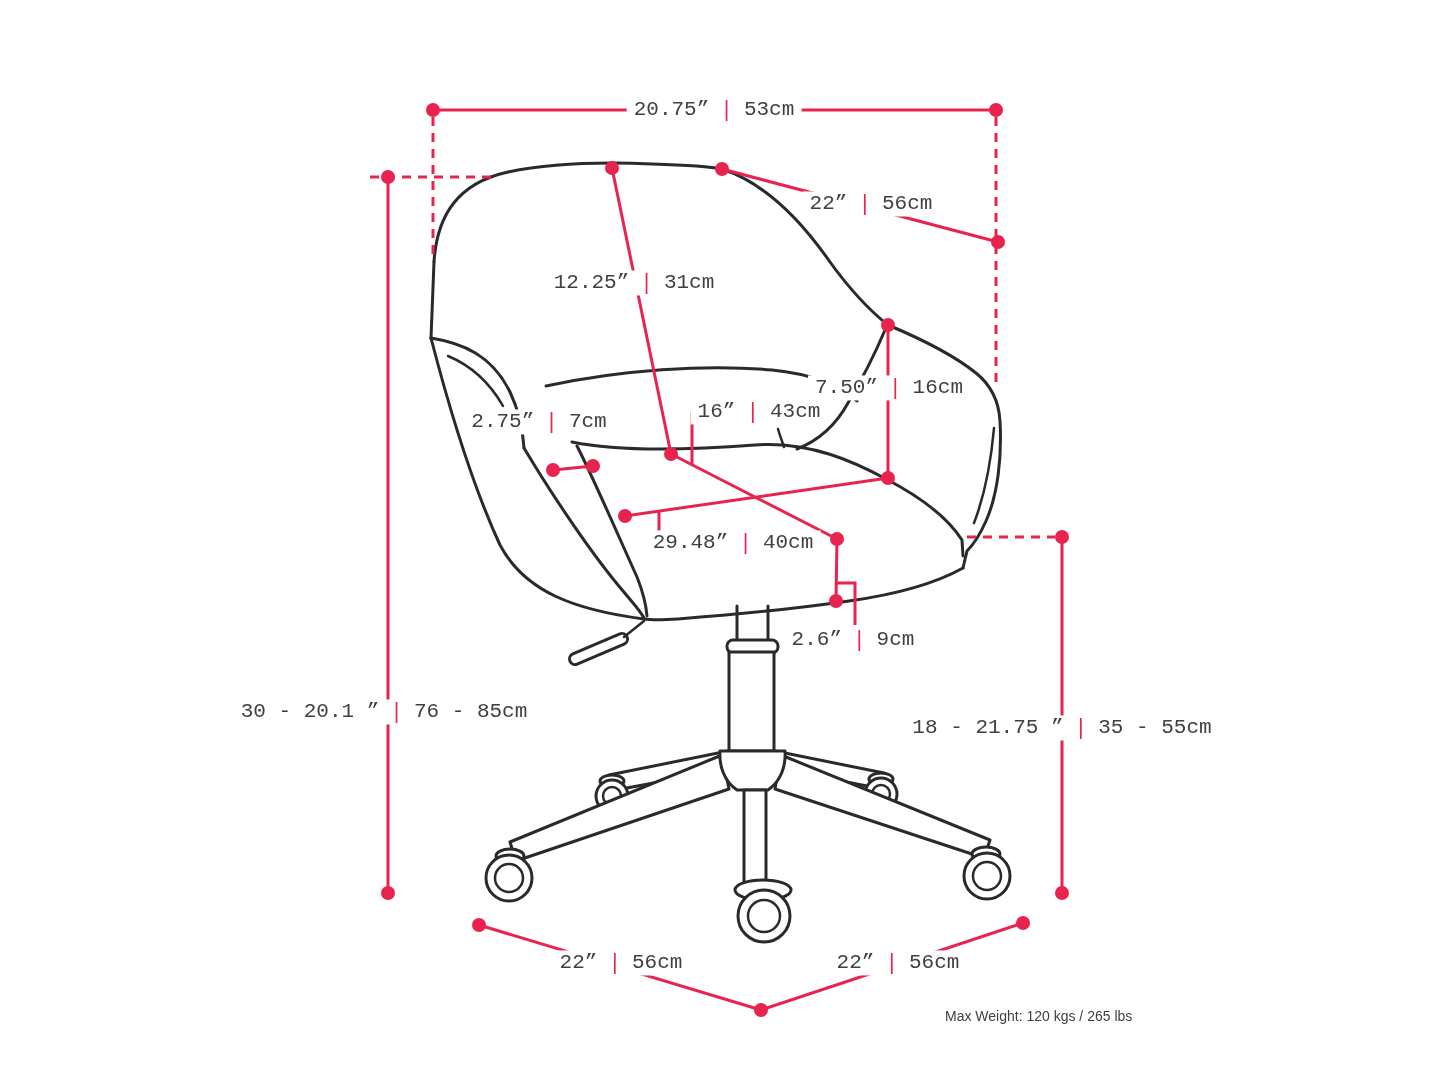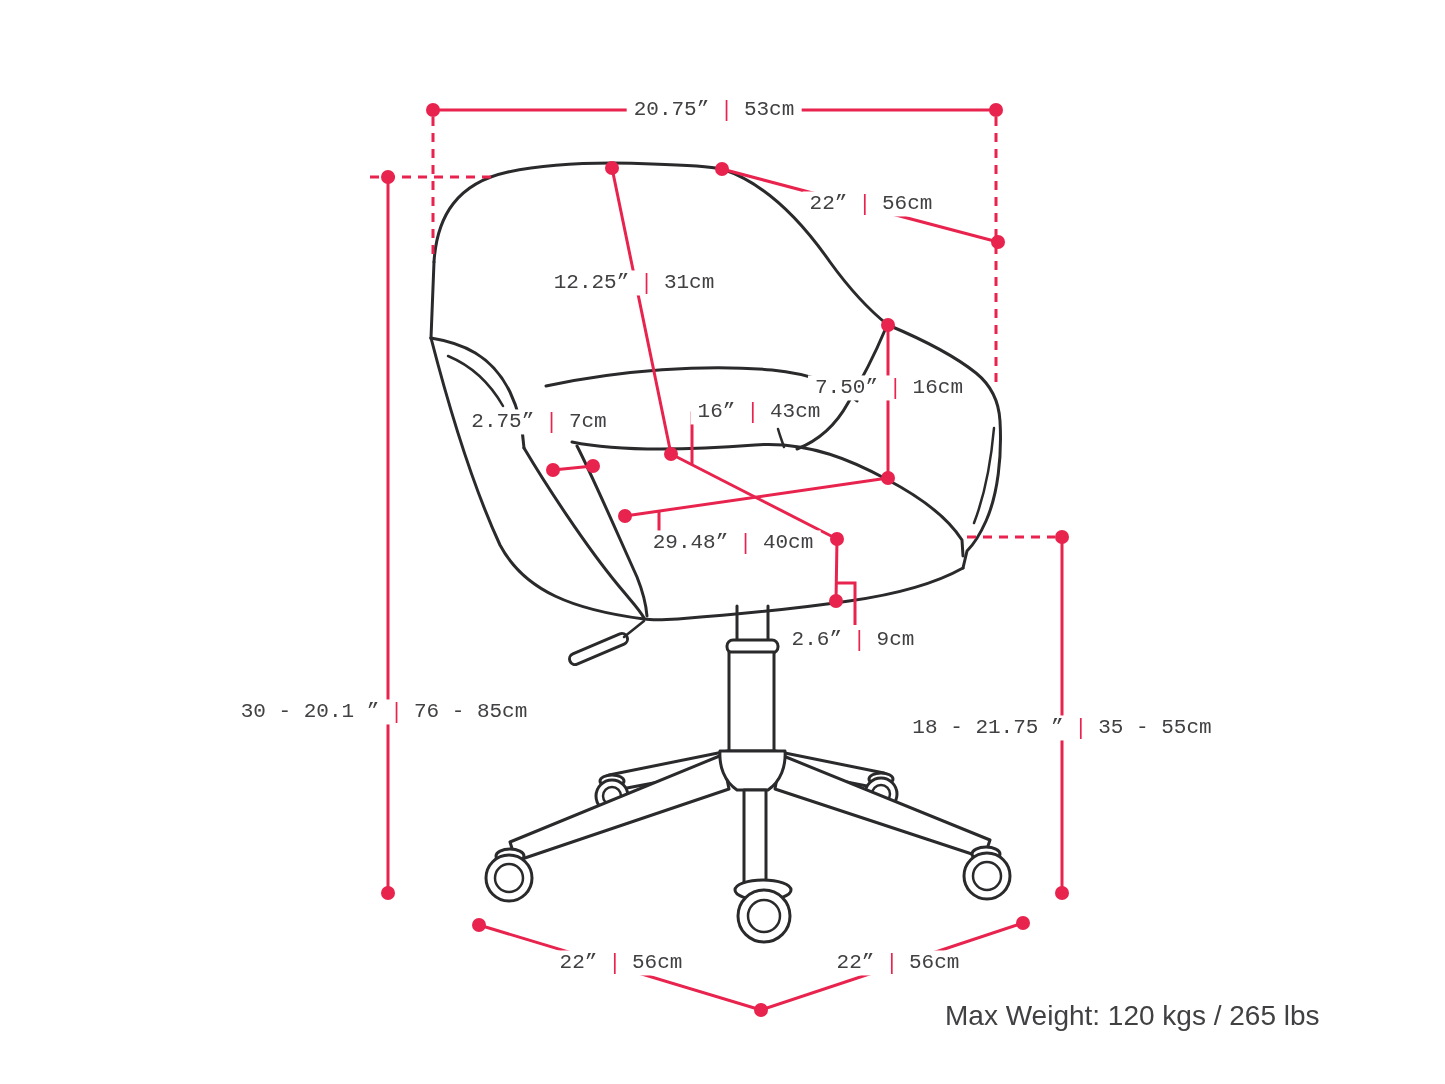--- a/index.html
+++ b/index.html
@@ -41,21 +41,21 @@
     white-space:nowrap;
     font-size:21px;
     color:var(--text);
     line-height:1.1;
     font-family:Liberation Mono, monospace;
   }
   .dim-label .sep{color:var(--accent);font-weight:400;transform:scaleY(1.05);}
   .footnote{
     position:absolute;
     transform:translateY(-50%);
-    font-size:28px;
+    font-size:14px;
     color:var(--text);
     white-space:nowrap;
   }
 </style>
 </head>
 <body>
 
 <div class="stage">
 
   <svg width="1445" height="1084" viewBox="0 0 1445 1084">

